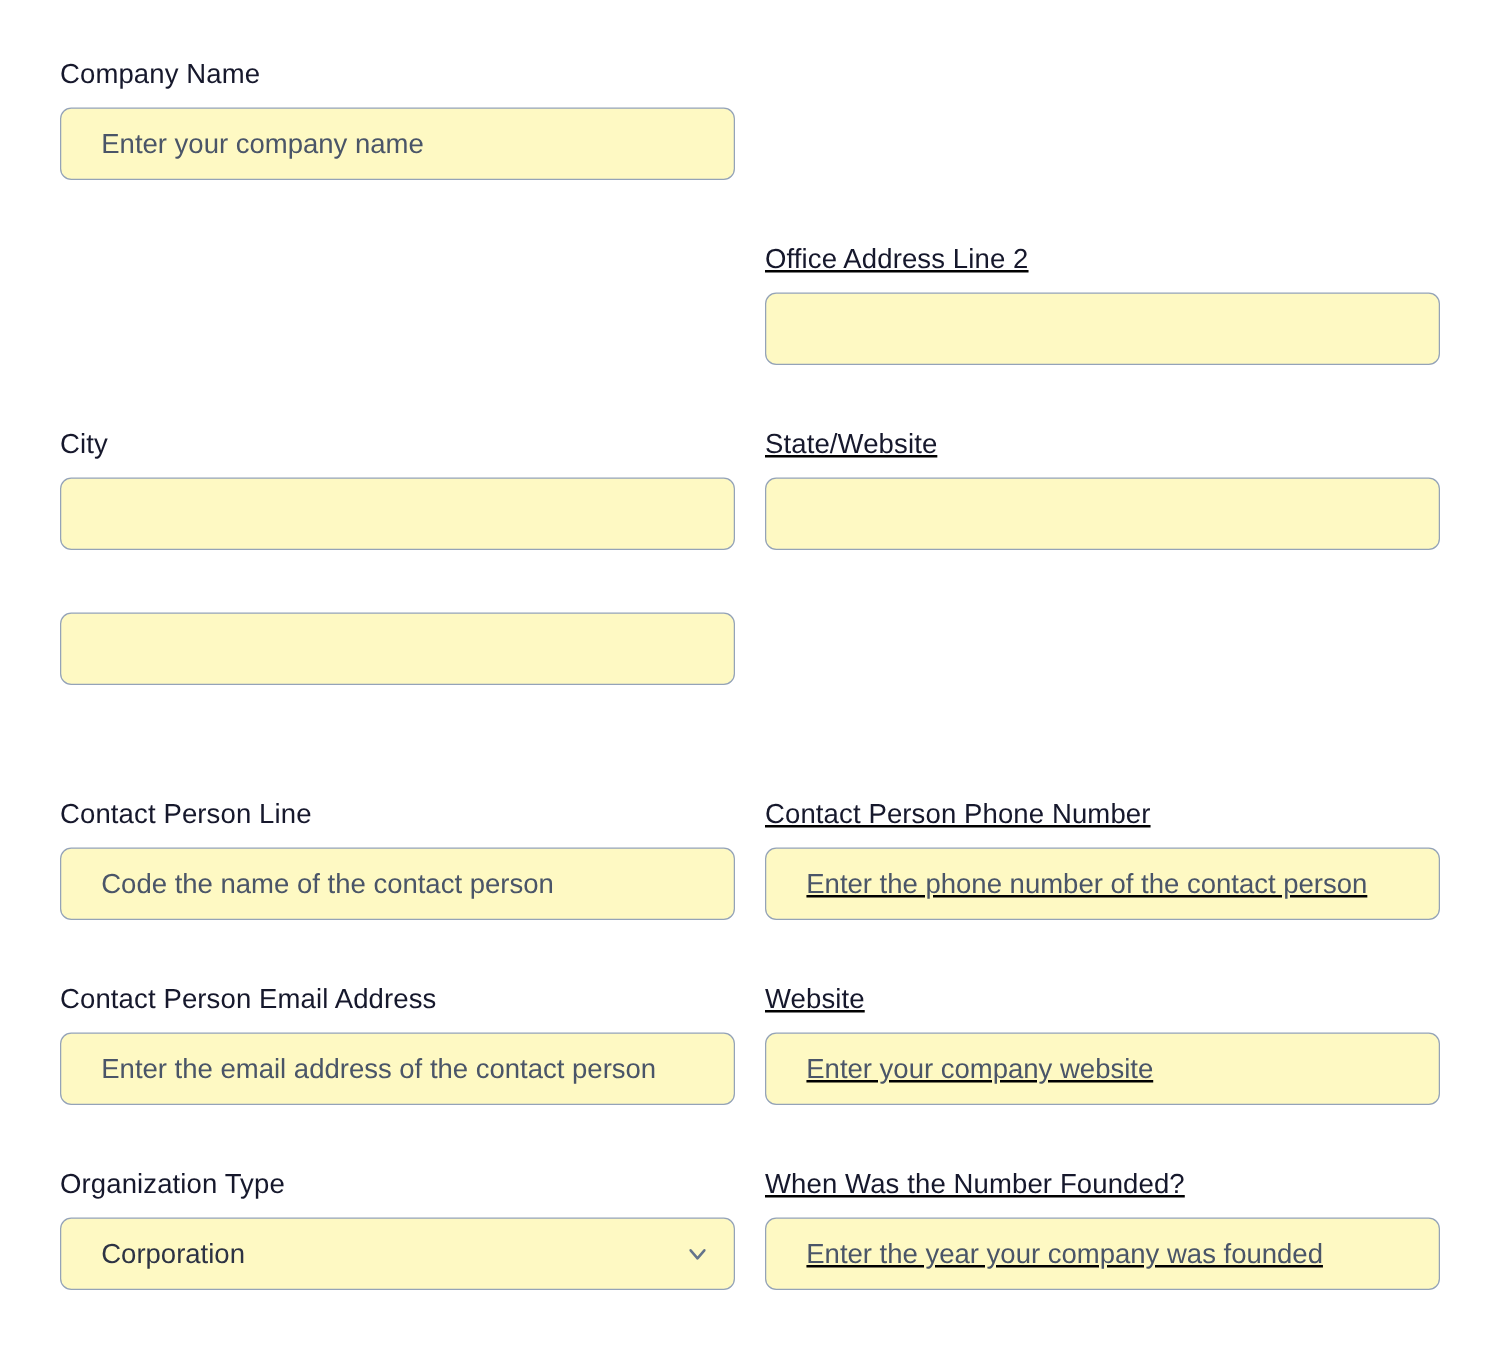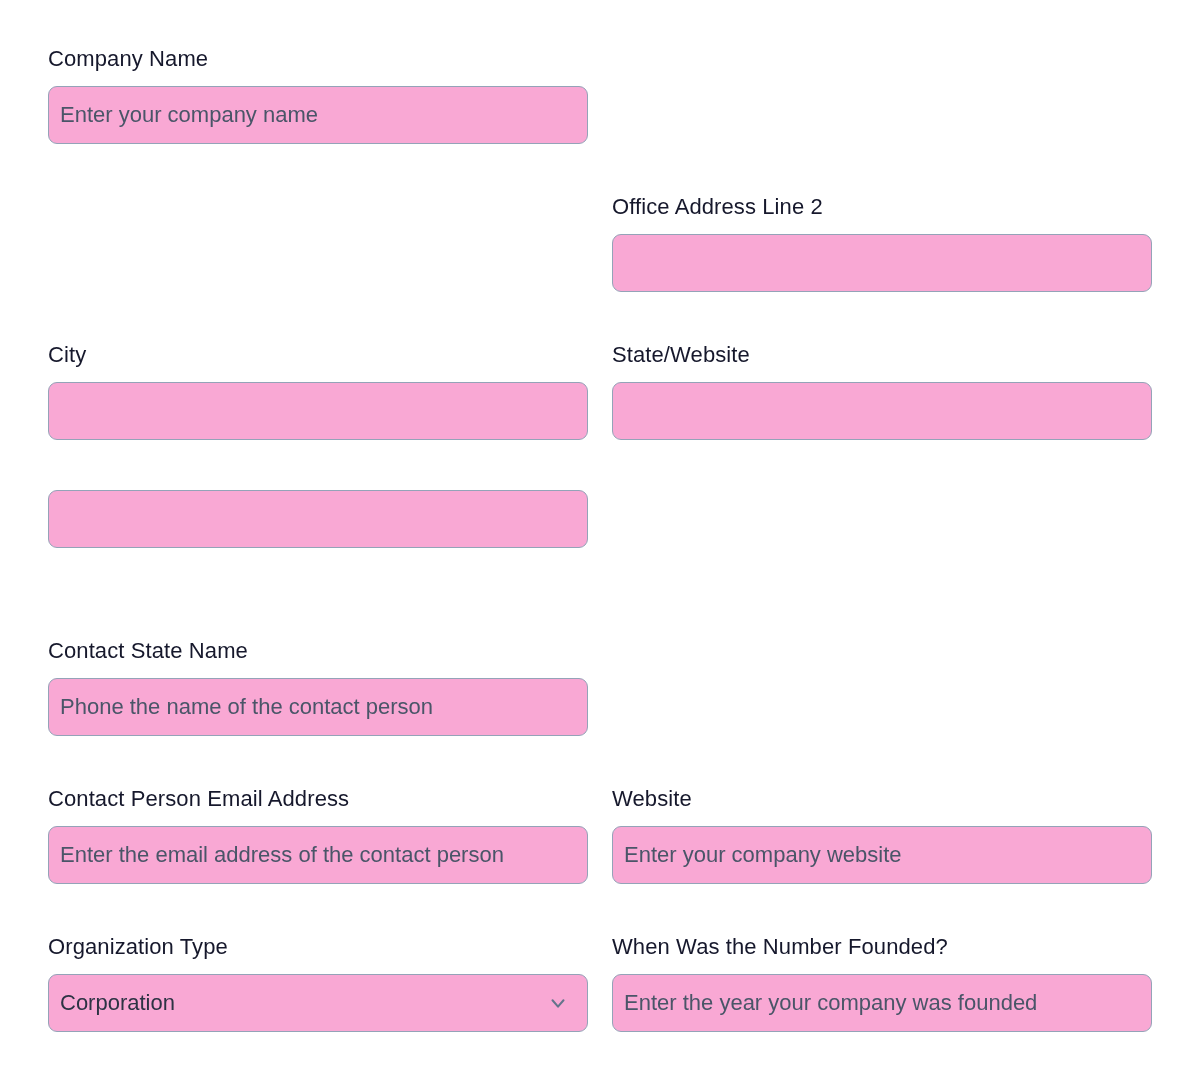--- a/index.html
+++ b/index.html
@@ -43,24 +43,24 @@
     letter-spacing: 0.1px;
     margin-bottom: 14px;
     white-space: nowrap;
   }
 
   .control {
     height: 58px;
     width: 100%;
     border: 1.6px solid #94a3b8;
     border-radius: 9px;
-    background: #f9a8d4;
+    background: #fef9c3;
     display: flex;
     align-items: center;
-    padding: 0 11px;
+    padding: 0 32px;
     overflow: hidden;
   }
 
   .control-text {
     font-family: "Liberation Sans", sans-serif;
     font-size: 22px;
     line-height: 26px;
     color: #4a5568;
     white-space: nowrap;
     overflow: hidden;
@@ -88,21 +88,21 @@
     height: 26px;
     display: flex;
     align-items: center;
     justify-content: center;
     margin-left: 8px;
   }
 
   .chevron-icon svg { display: block; }
 
   .span-left { grid-column: 1 / 2; }
-  .span-right { grid-column: 2 / 3; }
+  .span-right { grid-column: 2 / 3; text-decoration: underline; }
   .spacer { height: 148px; }
 </style>
 </head>
 <body>
 
 <div class="form-page">
   <div class="form-grid">
 
     <div class="field span-left">
       <div class="field-label">Company Name</div>
@@ -133,26 +133,30 @@
     </div>
 
     <div class="field span-left">
       <div class="control">
         <span class="control-text empty"></span>
       </div>
     </div>
     <div class="spacer span-right"></div>
 
     <div class="field span-left">
-      <div class="field-label">Contact State Name</div>
+      <div class="field-label">Contact Person Line</div>
       <div class="control">
-        <span class="control-text">Phone the name of the contact person</span>
+        <span class="control-text">Code the name of the contact person</span>
       </div>
     </div>
     <div class="field span-right">
+      <div class="field-label">Contact Person Phone Number</div>
+      <div class="control">
+        <span class="control-text">Enter the phone number of the contact person</span>
+      </div>
     </div>
 
     <div class="field span-left">
       <div class="field-label">Contact Person Email Address</div>
       <div class="control">
         <span class="control-text">Enter the email address of the contact person</span>
       </div>
     </div>
     <div class="field span-right">
       <div class="field-label">Website</div>

